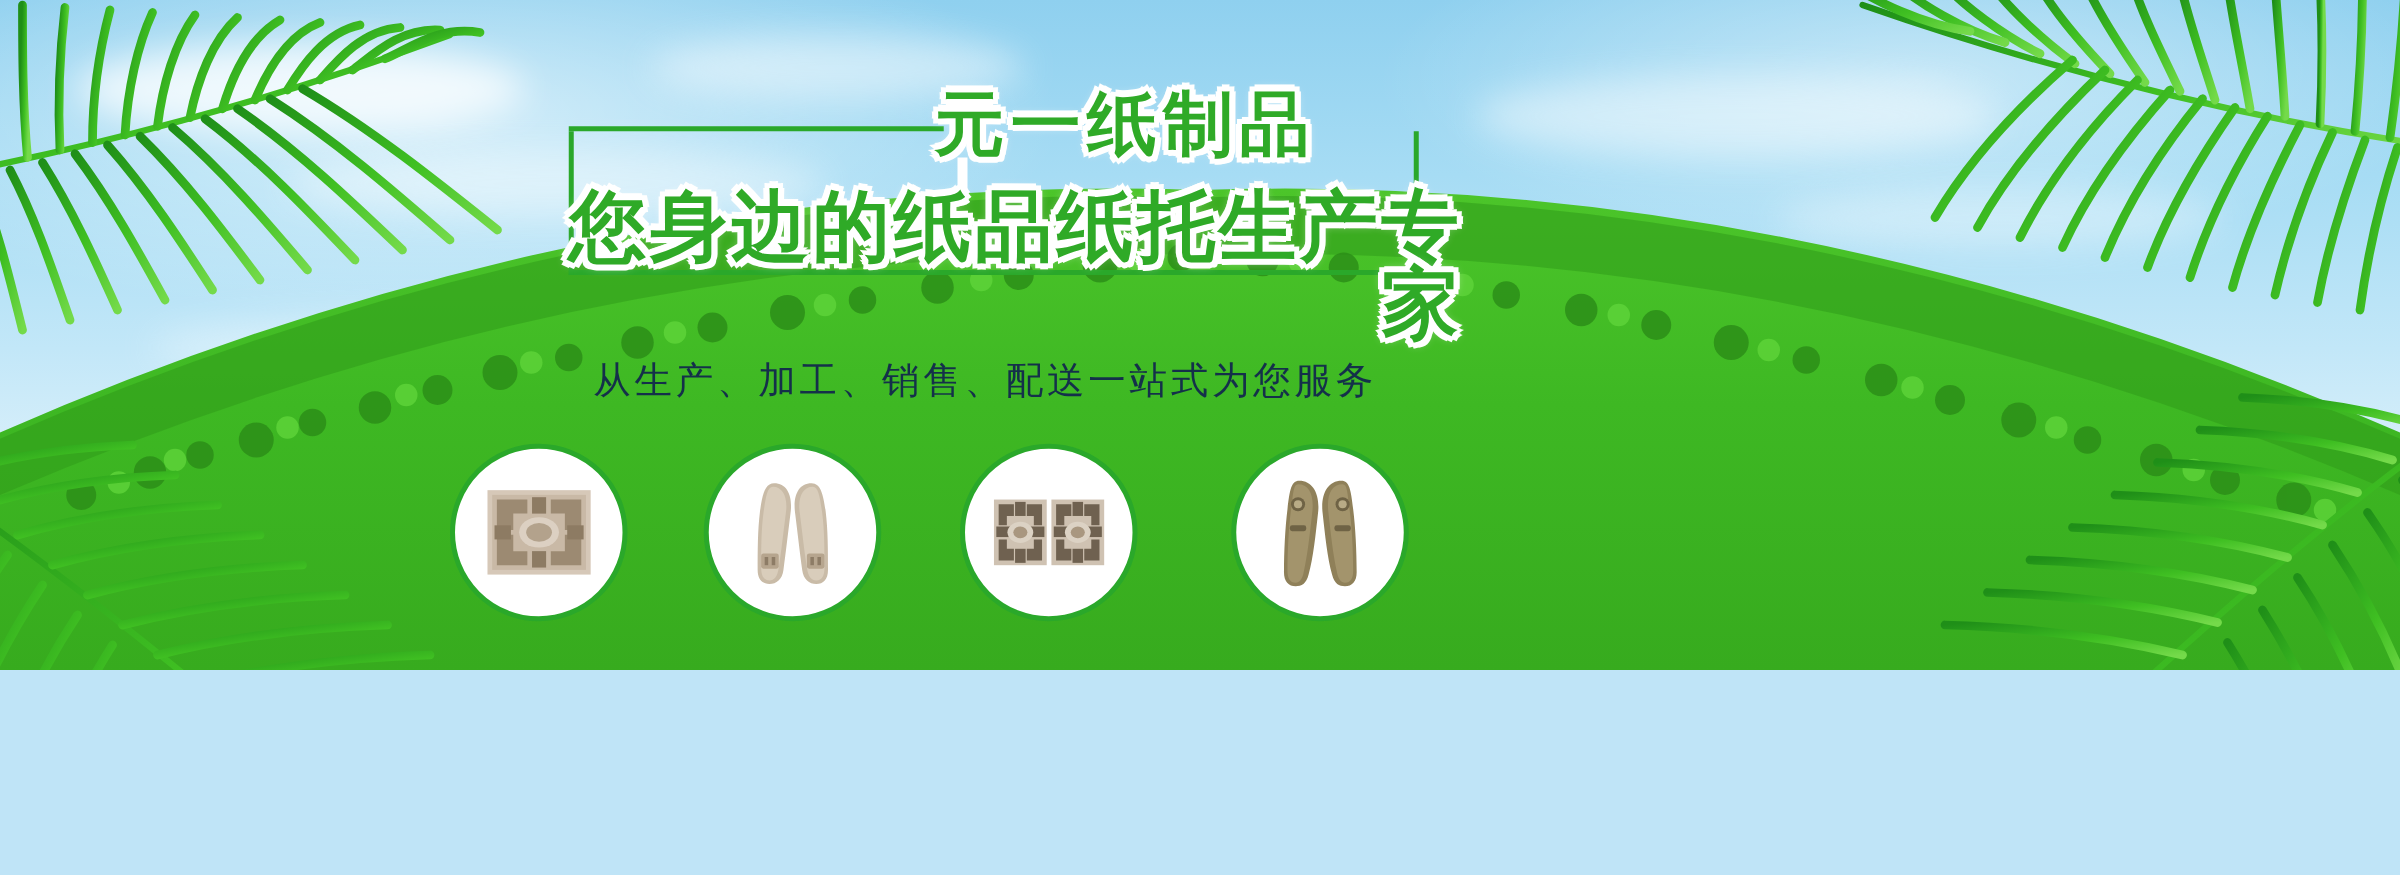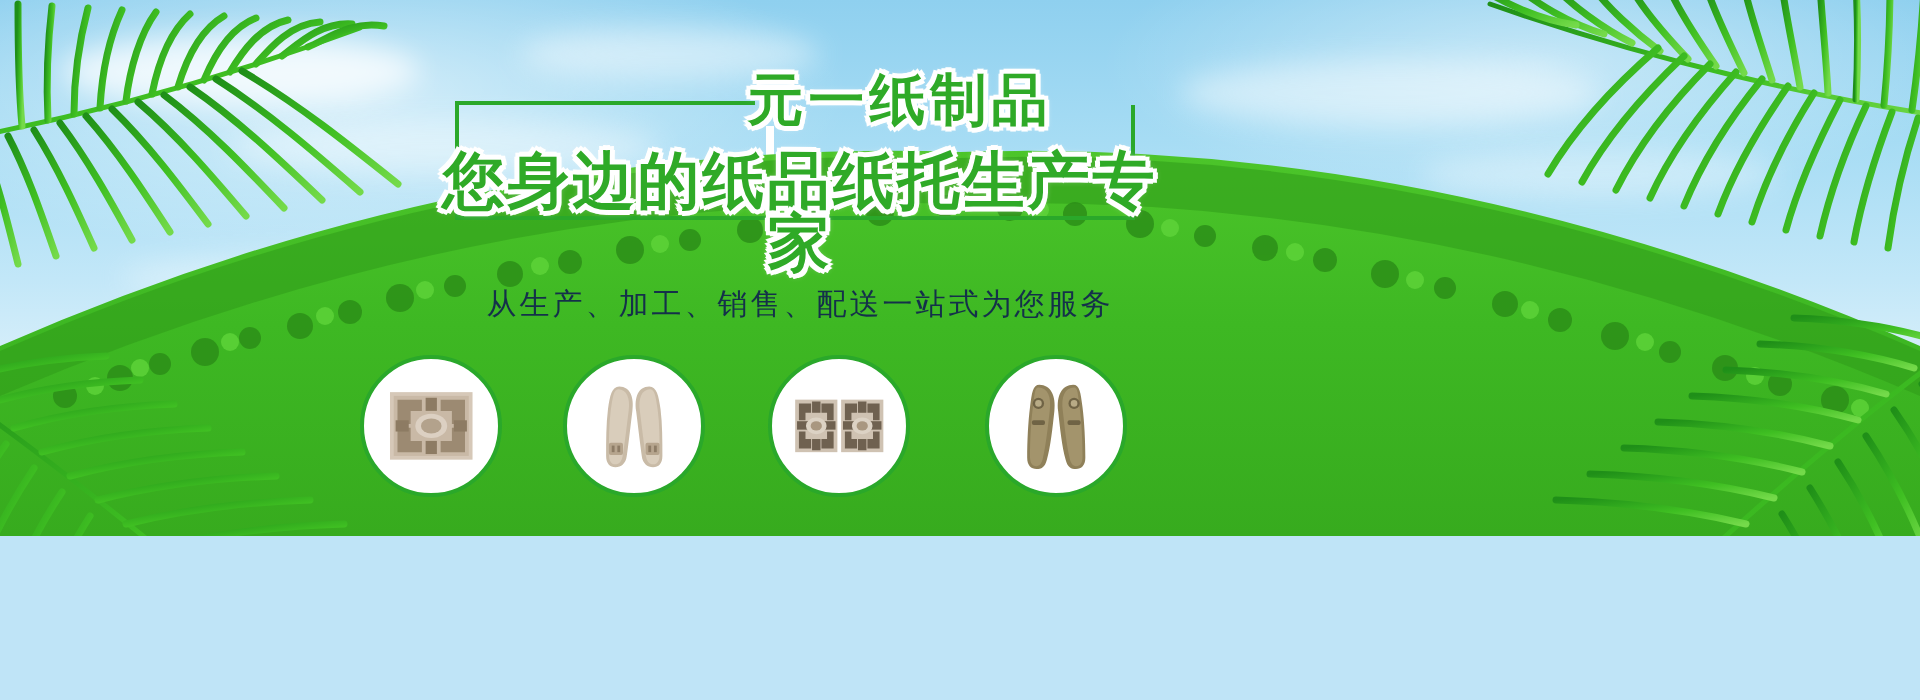--- a/index.html
+++ b/index.html
@@ -54,23 +54,23 @@
     font-family:"DejaVu Sans","Liberation Sans",sans-serif;
     font-weight:bold;color:#2faa27;line-height:1;
     text-shadow:
       3px 0 0 #fff,-3px 0 0 #fff,0 3px 0 #fff,0 -3px 0 #fff,
       3px 3px 0 #fff,-3px 3px 0 #fff,3px -3px 0 #fff,-3px -3px 0 #fff,
       5px 0 0 #fff,-5px 0 0 #fff,0 5px 0 #fff,0 -5px 0 #fff,
       4px 4px 0 #fff,-4px 4px 0 #fff,4px -4px 0 #fff,-4px -4px 0 #fff,
       0 0 9px rgba(255,255,255,.95);
   }
   .title1{font-size:56px;letter-spacing:5px;margin-left:200px;}
-  .title2{font-size:62px;letter-spacing:3px;margin-top:22px;}
+  .title2{font-size:62px;letter-spacing:3px;margin-top:22px;text-align:right;}
   .subtitle{
-    position:absolute;left:430px;top:284px;width:740px;text-align:center;
+    position:absolute;left:418px;top:284px;width:740px;text-align:center;
     font-family:"DejaVu Sans","Liberation Sans",sans-serif;
     font-size:30px;color:#14304a;letter-spacing:3px;white-space:nowrap;
   }
 
   
   .products{position:absolute;left:0;top:0;width:1920px;height:700px;}
   .pcircle{
     position:absolute;border-radius:50%;
     background:#ffffff;border:4px solid #2aa82a;
     box-sizing:border-box;overflow:hidden;

